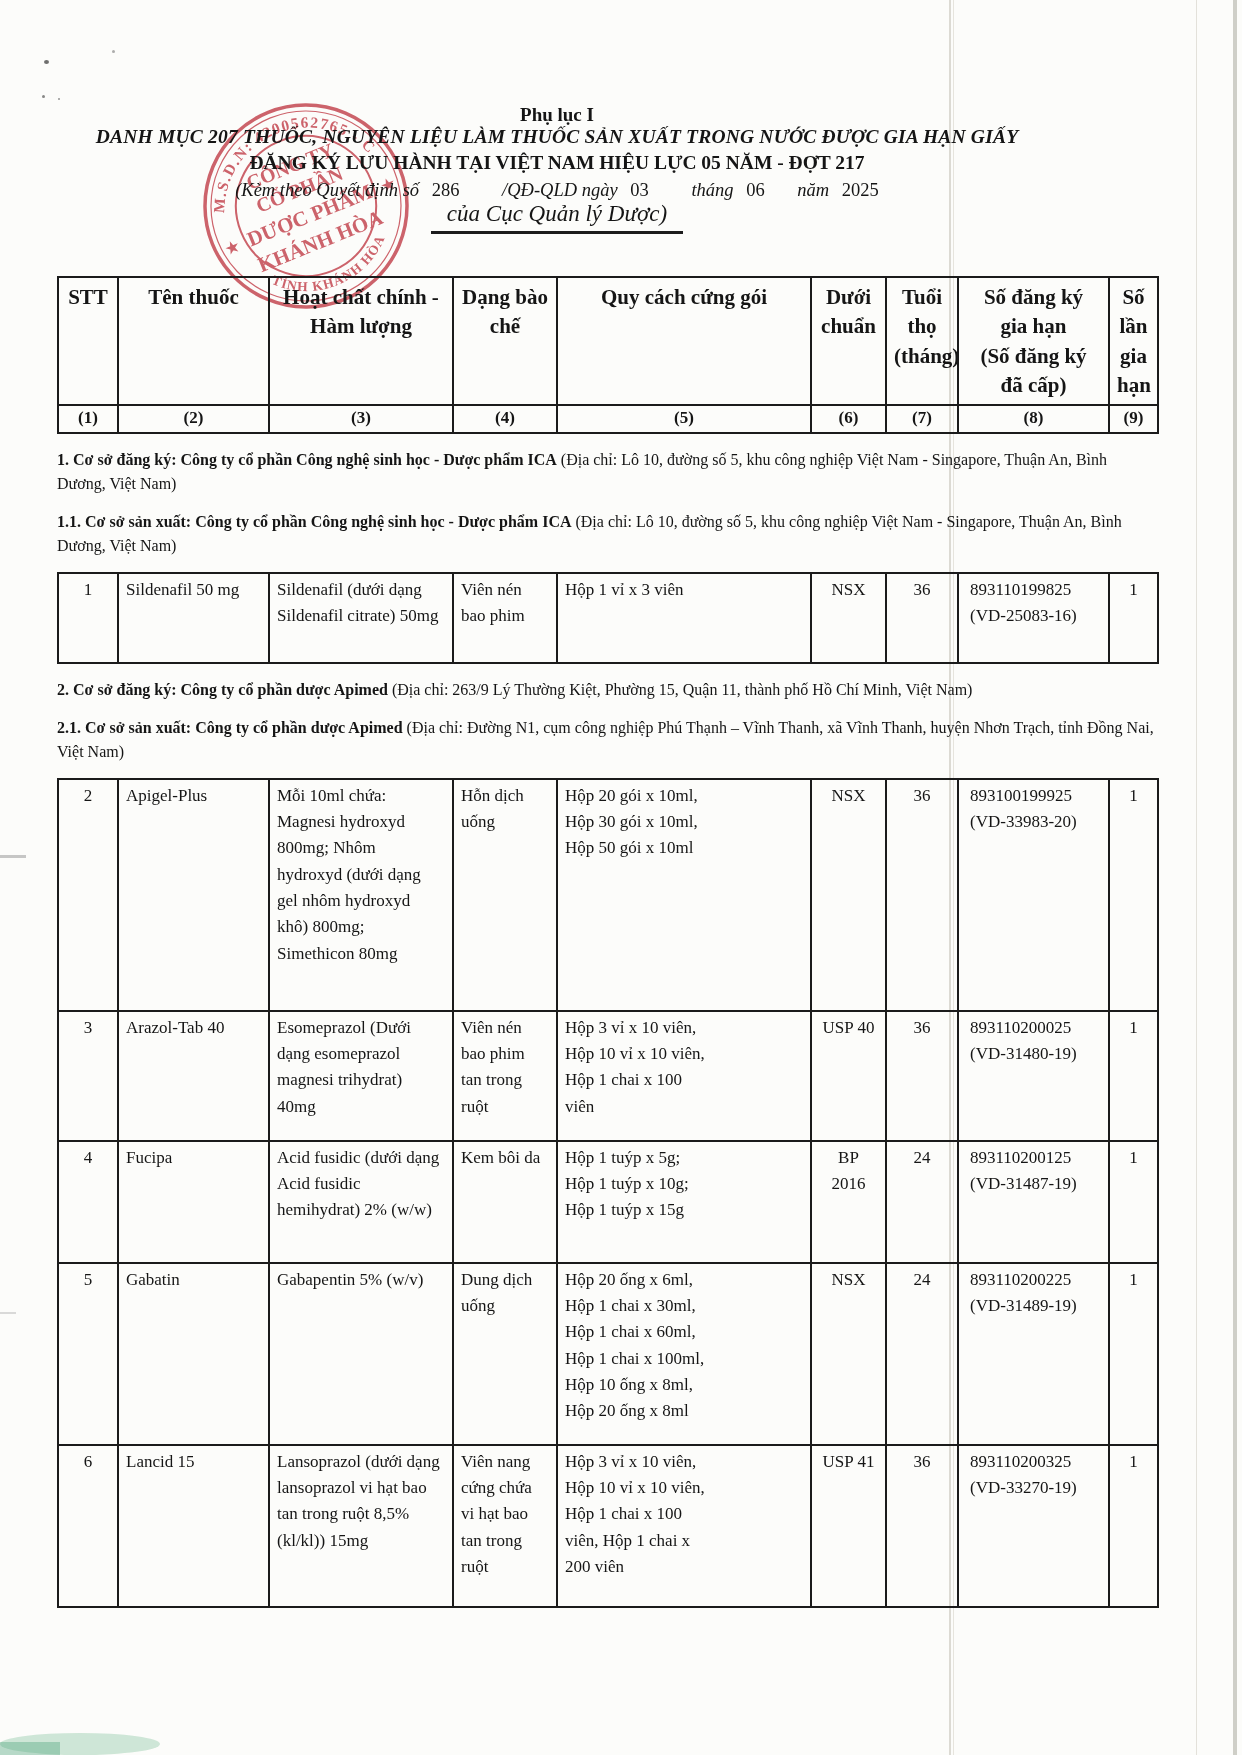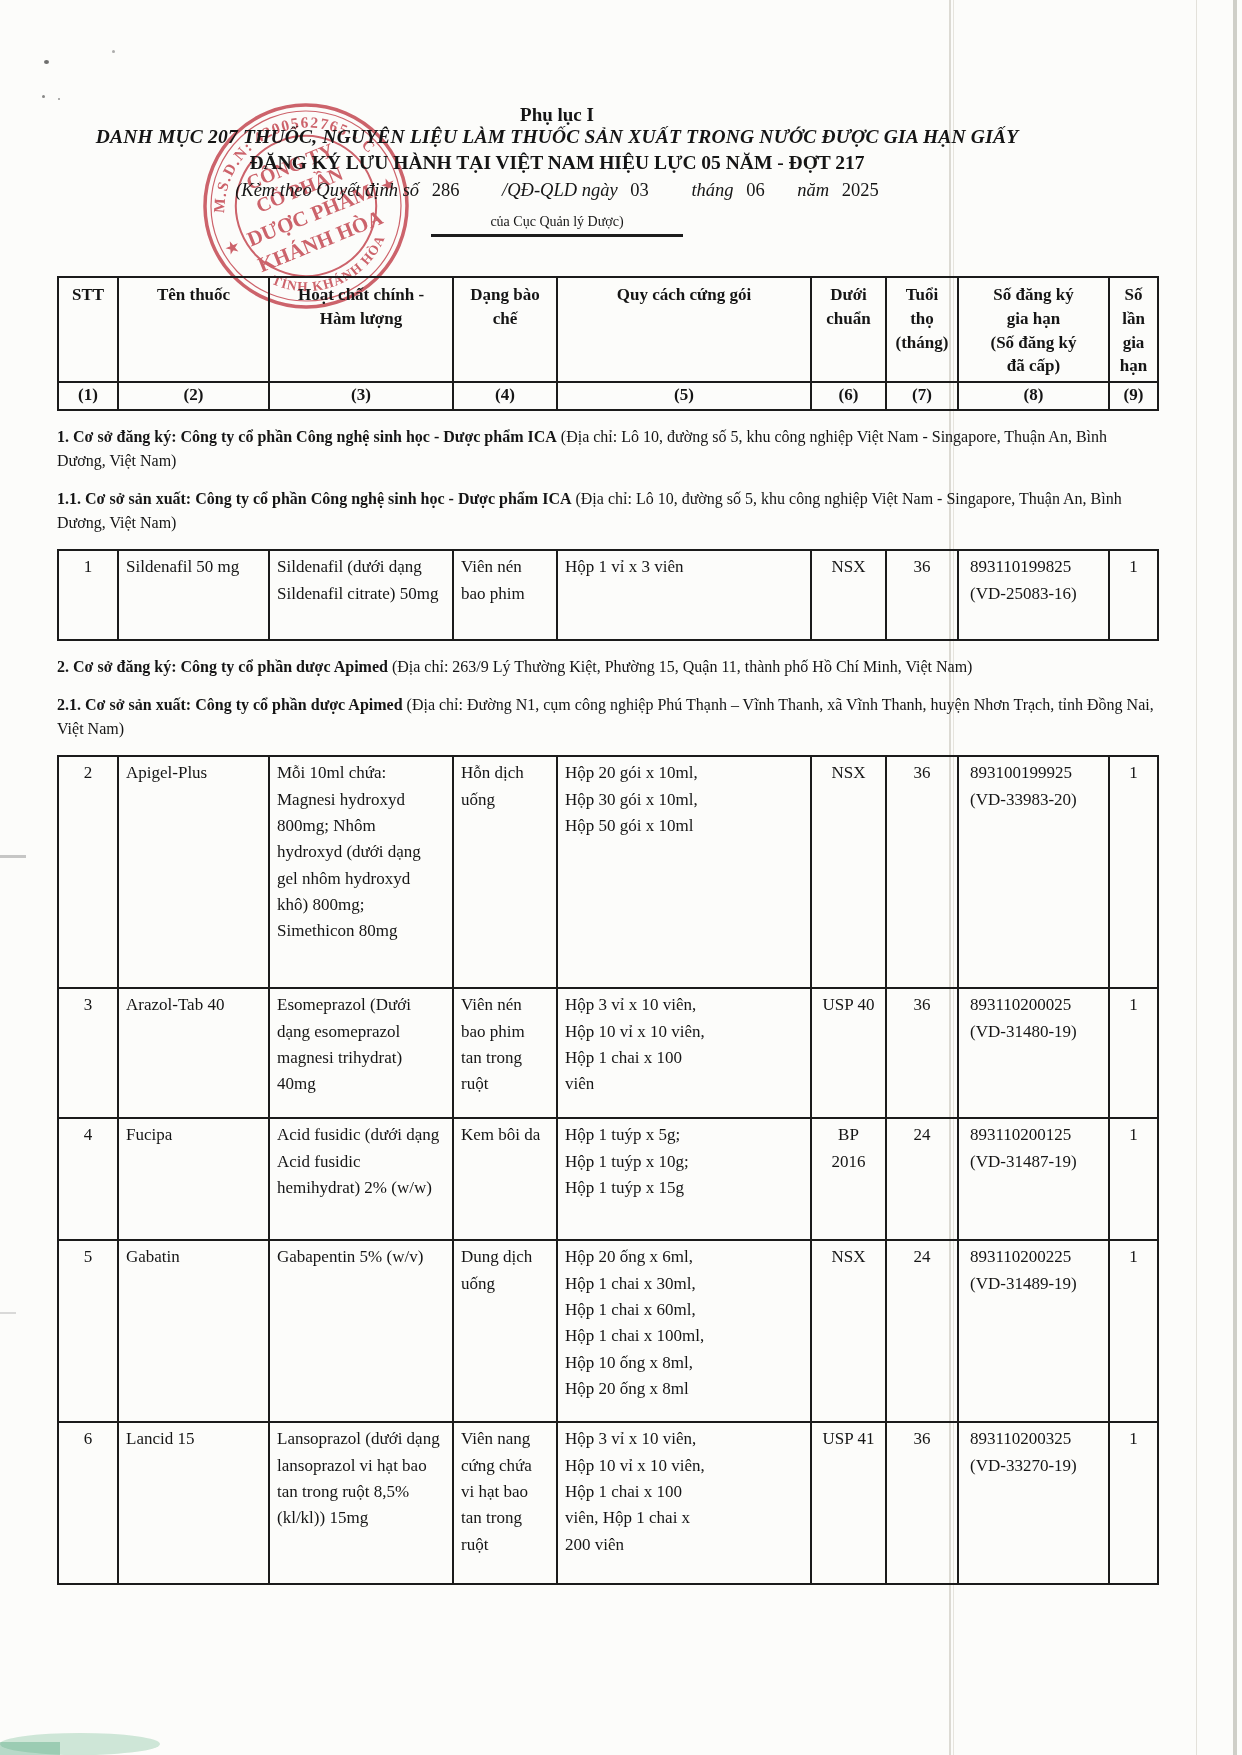--- a/index.html
+++ b/index.html
@@ -19,28 +19,28 @@
   .hdr .appendix{font-size:19px;font-weight:bold;}
   .hdr .t1{font-size:19.5px;font-weight:bold;letter-spacing:.2px;font-style:italic;}
   .hdr .t2{font-size:19.5px;font-weight:bold;margin-top:4px;}
   .hdr .decree{font-size:18.5px;margin-top:6px;}
   .hdr .decree .it{font-style:italic;}
   .hdr .decree .num{font-style:normal;}
   .hdr .decree .g1{margin:0 38px 0 8px;}
   .hdr .decree .g2{margin:0 38px 0 8px;}
   .hdr .decree .g3{margin:0 28px 0 8px;}
   .hdr .decree .g4{margin-left:8px;}
-  .hdr .issuer{font-size:14px;margin-top:13px;}
+  .hdr .issuer{font-size:23px;font-style:italic;margin-top:0;}
   .hdr .rule{width:252px;border-top:3px solid #1c1c1c;margin:4px auto 0;}
   
   .content{position:absolute;left:57px;top:276px;width:1100px;z-index:2;}
   table{border-collapse:collapse;table-layout:fixed;width:1100px;background:transparent;}
   td,th{border:2px solid #1b1b1b;vertical-align:top;white-space:pre-line;
         font-size:17px;line-height:1.55;padding:3px 7px;overflow:hidden;}
-  th{font-weight:bold;text-align:center;font-size:17px;line-height:1.4;padding-top:5px;}
+  th{font-weight:bold;text-align:center;font-size:21px;line-height:1.4;padding-top:5px;}
   tr.head-row{height:103px;}
   tr.num-row td{height:24px;text-align:center;font-weight:bold;padding:1px 2px;line-height:1.3;}
   td.ctr{text-align:center;}
   td.sdk{padding-left:11px;margin-top:29px;}
   tr.rh1{height:90px;} tr.rh2{height:232px;} tr.rh3{height:130px;}
   tr.rh4{height:122px;} tr.rh5{height:182px;} tr.rh6{height:162px;}
   p.section{margin:14px 0 12px;font-size:16px;line-height:1.5;}
   p.section .lead{font-weight:bold;}
   .tbl-gap{margin-top:14px;}
 </style>

